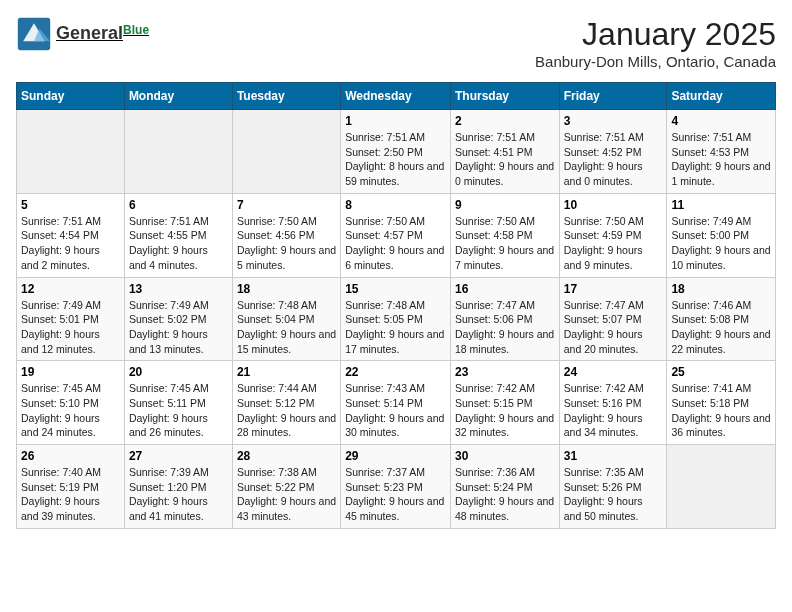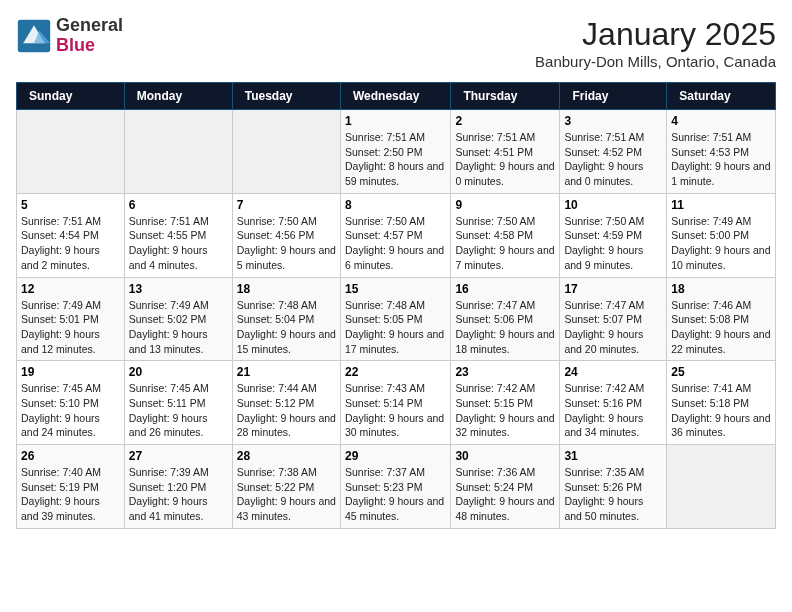--- a/index.html
+++ b/index.html
@@ -15,32 +15,33 @@
       align-items: flex-start;
       justify-content: space-between;
       margin-bottom: 12px;
     }
     .logo {
       display: flex;
       align-items: center;
     }
     .logo-text {
       display: flex;
-      flex-direction: column;
+      flex-direction: row;
       line-height: 1.1;
+      text-decoration: underline;
     }
     .logo-general {
       font-size: 18px;
       font-weight: bold;
       color: #333;
     }
     .logo-blue {
-      font-size: 18px;
+      font-size: 12px;
       font-weight: bold;
-      color: #be185d;
+      color: #15803d;
     }
     .logo-icon {
       width: 36px;
       height: 36px;
       margin-right: 4px;
     }
     .title-section {
       text-align: right;
     }
     .month-title {
@@ -52,23 +53,23 @@
       font-size: 15px;
       color: #333;
       margin-left: 46px;
     }
     table {
       width: 100%;
       border-collapse: collapse;
       font-size: 11px;
     }
     thead th {
-      background-color: #0f172a;
+      background-color: #0369a1;
       color: #fff;
-      padding: 6px 12px;
+      padding: 6px 4px;
       text-align: left;
       font-size: 12px;
       font-weight: bold;
       border: 1px solid #1a5276;
     }
     tbody td {
       border: 1px solid #ccc;
       vertical-align: top;
       padding: 4px;
       width: 113px;

